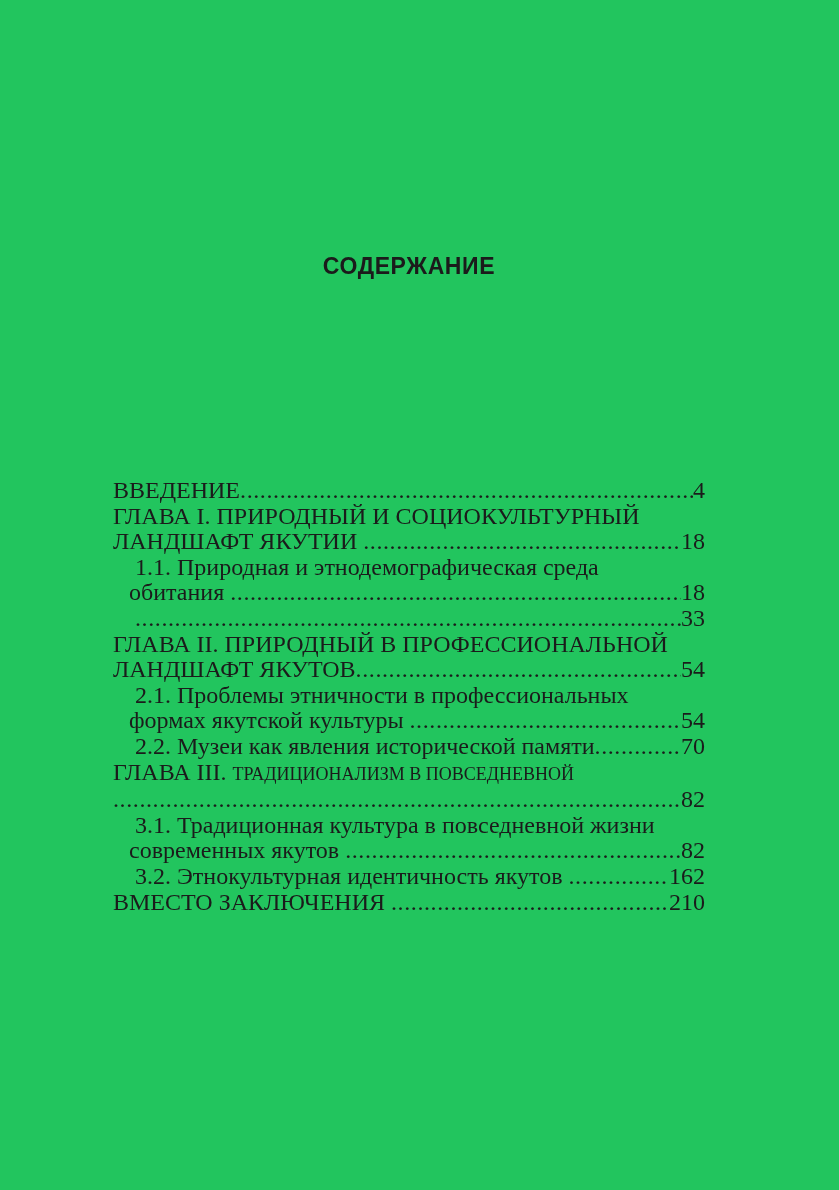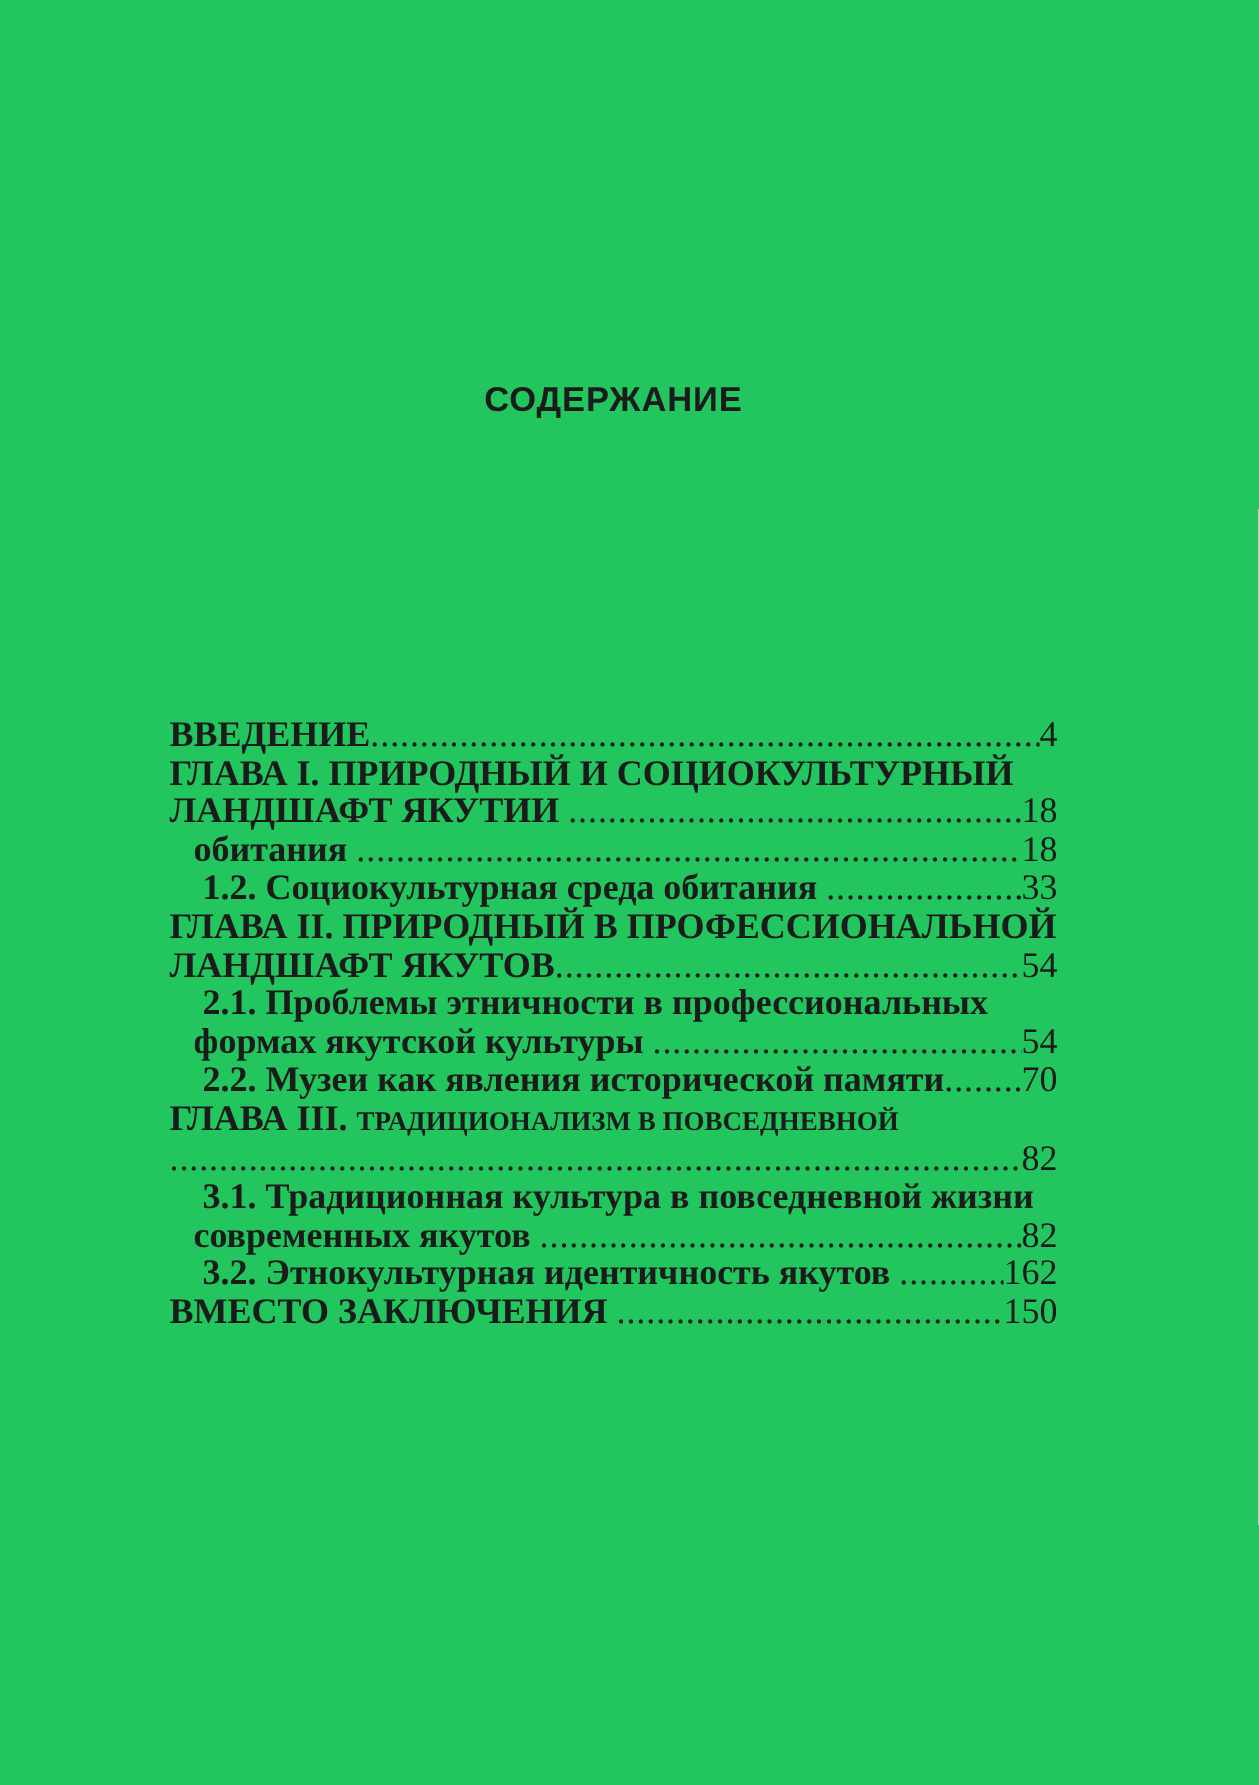--- a/index.html
+++ b/index.html
@@ -29,21 +29,21 @@
     top: 478px;
     left: 113px;
     width: 592px;
     font-size: 24px;
     line-height: 25.6px;
   }
   .row {
     display: flex;
     align-items: baseline;
   }
-  .row .txt { white-space: pre; flex: 0 0 auto; font-weight: bold; }
+  .row .txt { white-space: pre; flex: 0 0 auto; }
   .row.sub-first { padding-left: 22px; }
   .row.sub-cont  { padding-left: 16px; }
   .leader {
     flex: 1 1 auto;
     min-width: 0;
     overflow: hidden;
     white-space: nowrap;
   }
   .leader::after {
     content: "..................................................................................................................................";
@@ -70,29 +70,31 @@
     <div class="row main">
       <span class="txt">ГЛАВА I. ПРИРОДНЫЙ И СОЦИОКУЛЬТУРНЫЙ</span>
     </div>
 
     <div class="row main">
       <span class="txt">ЛАНДШАФТ ЯКУТИИ&nbsp;</span>
       <span class="leader"></span>
       <span class="pg">18</span>
     </div>
 
+    <div class="row sub-first">
+      <span class="txt">1.1. Природная и этнодемографическая среда</span>
+    </div>
 
     <div class="row sub-cont">
       <span class="txt">обитания&nbsp;</span>
       <span class="leader"></span>
       <span class="pg">18</span>
     </div>
 
     <div class="row sub-first">
-      <span class="txt">1.2. Социокультурная среда обитания&nbsp;</span>
       <span class="leader"></span>
       <span class="pg">33</span>
     </div>
 
     <div class="row main">
       <span class="txt">ГЛАВА II. ПРИРОДНЫЙ В ПРОФЕССИОНАЛЬНОЙ</span>
     </div>
 
     <div class="row main">
       <span class="txt">ЛАНДШАФТ ЯКУТОВ</span>
@@ -137,17 +139,17 @@
 
     <div class="row sub-first">
       <span class="txt">3.2. Этнокультурная идентичность якутов&nbsp;</span>
       <span class="leader"></span>
       <span class="pg">162</span>
     </div>
 
     <div class="row main">
       <span class="txt">ВМЕСТО ЗАКЛЮЧЕНИЯ&nbsp;</span>
       <span class="leader"></span>
-      <span class="pg">150</span>
+      <span class="pg">210</span>
     </div>
 
   </div>
 </div>
 
 </body></html>

